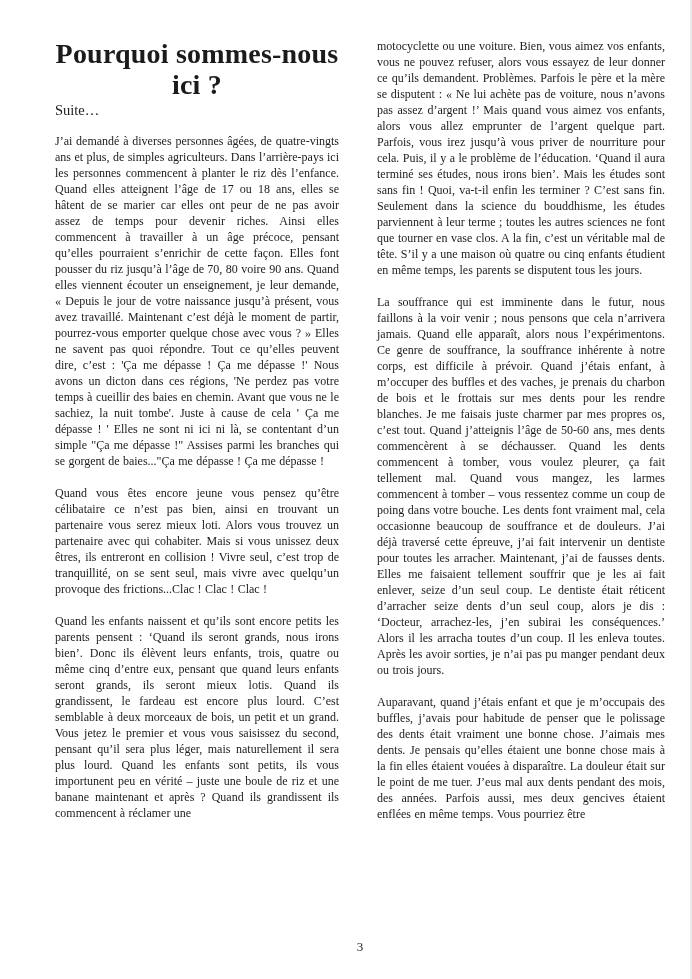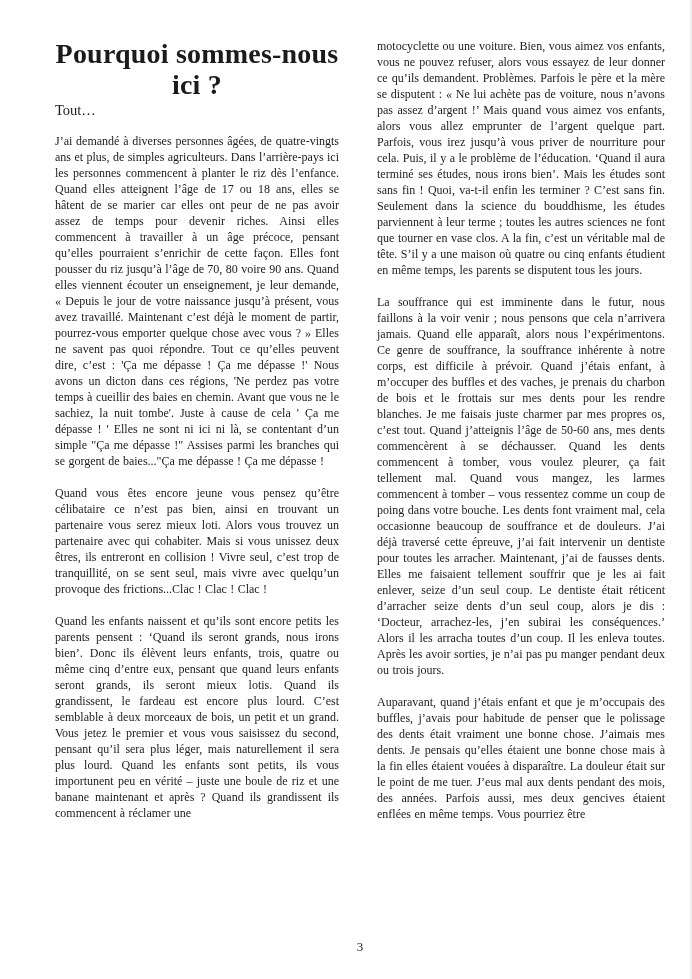--- a/index.html
+++ b/index.html
@@ -61,21 +61,21 @@
     color: #222;
   }
 </style>
 </head>
 <body>
 
 <div class="page">
   <div class="columns">
     <div class="col-left">
       <h1 class="title">Pourquoi sommes-nous ici ?</h1>
-      <div class="suite">Tout…</div>
+      <div class="suite">Suite…</div>
       <div class="paras">
           <p>J’ai demandé à diverses personnes âgées, de quatre-vingts ans et plus, de simples agriculteurs. Dans l’arrière-pays ici les personnes commencent à planter le riz dès l’enfance. Quand elles atteignent l’âge de 17 ou 18 ans, elles se hâtent de se marier car elles ont peur de ne pas avoir assez de temps pour devenir riches. Ainsi elles commencent à travailler à un âge précoce, pensant qu’elles pourraient s’enrichir de cette façon. Elles font pousser du riz jusqu’à l’âge de 70, 80 voire 90 ans. Quand elles viennent écouter un enseignement, je leur demande, « Depuis le jour de votre naissance jusqu’à présent, vous avez travaillé. Maintenant c’est déjà le moment de partir, pourrez-vous emporter quelque chose avec vous ? » Elles ne savent pas quoi répondre. Tout ce qu’elles peuvent dire, c’est : 'Ça me dépasse ! Ça me dépasse !' Nous avons un dicton dans ces régions, 'Ne perdez pas votre temps à cueillir des baies en chemin. Avant que vous ne le sachiez, la nuit tombe'. Juste à cause de cela ' Ça me dépasse ! ' Elles ne sont ni ici ni là, se contentant d’un simple "Ça me dépasse !" Assises parmi les branches qui se gorgent de baies..."Ça me dépasse ! Ça me dépasse !</p>
           <p>Quand vous êtes encore jeune vous pensez qu’être célibataire ce n’est pas bien, ainsi en trouvant un partenaire vous serez mieux loti. Alors vous trouvez un partenaire avec qui cohabiter. Mais si vous unissez deux êtres, ils  entreront en collision ! Vivre seul, c’est trop de tranquillité, on se sent seul, mais vivre avec quelqu’un provoque des frictions...Clac ! Clac ! Clac !</p>
           <p>Quand les enfants naissent et qu’ils sont encore petits les parents pensent : ‘Quand ils seront grands, nous irons bien’. Donc ils élèvent leurs enfants, trois, quatre ou même cinq d’entre eux, pensant que quand leurs enfants seront grands, ils seront mieux lotis. Quand ils grandissent, le fardeau est encore plus lourd. C’est semblable à deux morceaux de bois, un petit et un grand. Vous jetez le premier et vous vous saisissez du second, pensant qu’il sera plus léger, mais naturellement il sera plus lourd. Quand les enfants sont petits, ils vous importunent peu en vérité – juste une boule de riz et une banane maintenant et après ? Quand ils grandissent ils commencent à réclamer une</p>
         </div>
     </div>
     <div class="col-right">
       <div class="paras">
           <p>motocyclette ou une voiture. Bien, vous aimez vos enfants, vous ne pouvez refuser, alors vous essayez de leur donner ce qu’ils demandent. Problèmes. Parfois le père et la mère se disputent : « Ne lui achète pas de voiture, nous n’avons pas assez d’argent !’ Mais quand vous aimez vos enfants, alors vous allez emprunter de l’argent quelque part. Parfois, vous irez jusqu’à vous priver de nourriture pour cela. Puis, il y a le problème de l’éducation. ‘Quand il aura terminé ses études, nous irons bien’. Mais les études sont sans fin ! Quoi, va-t-il enfin les terminer ? C’est sans fin. Seulement dans la science du bouddhisme, les études parviennent à leur terme ; toutes les autres sciences ne font que tourner en vase clos. A la fin, c’est un véritable mal de tête. S’il y a une maison où quatre ou cinq enfants étudient en même temps, les parents se disputent tous les jours.</p>
           <p>La souffrance qui est imminente dans le futur, nous faillons à la voir venir ; nous pensons que cela n’arrivera jamais. Quand elle apparaît, alors nous l’expérimentons. Ce genre de souffrance, la souffrance inhérente à notre corps, est difficile à prévoir. Quand j’étais enfant, à m’occuper des buffles et des vaches, je prenais du charbon de bois et le frottais sur mes dents pour les rendre blanches. Je me faisais juste charmer par mes propres os, c’est tout. Quand j’atteignis l’âge de 50-60 ans, mes dents commencèrent à se déchausser. Quand les dents commencent à tomber, vous voulez pleurer, ça fait tellement mal. Quand vous mangez, les larmes commencent à tomber – vous ressentez comme un coup de poing dans votre bouche. Les dents font vraiment mal, cela occasionne beaucoup de souffrance et de douleurs. J’ai déjà traversé cette épreuve, j’ai fait intervenir un dentiste pour toutes les arracher. Maintenant, j’ai de fausses dents. Elles me faisaient tellement souffrir que je les ai fait enlever, seize d’un seul coup. Le dentiste était réticent d’arracher seize dents d’un seul coup, alors je dis : ‘Docteur, arrachez-les, j’en subirai les conséquences.’ Alors il les arracha toutes d’un coup. Il les enleva toutes. Après les avoir sorties, je n’ai pas pu manger pendant deux ou trois jours.</p>

